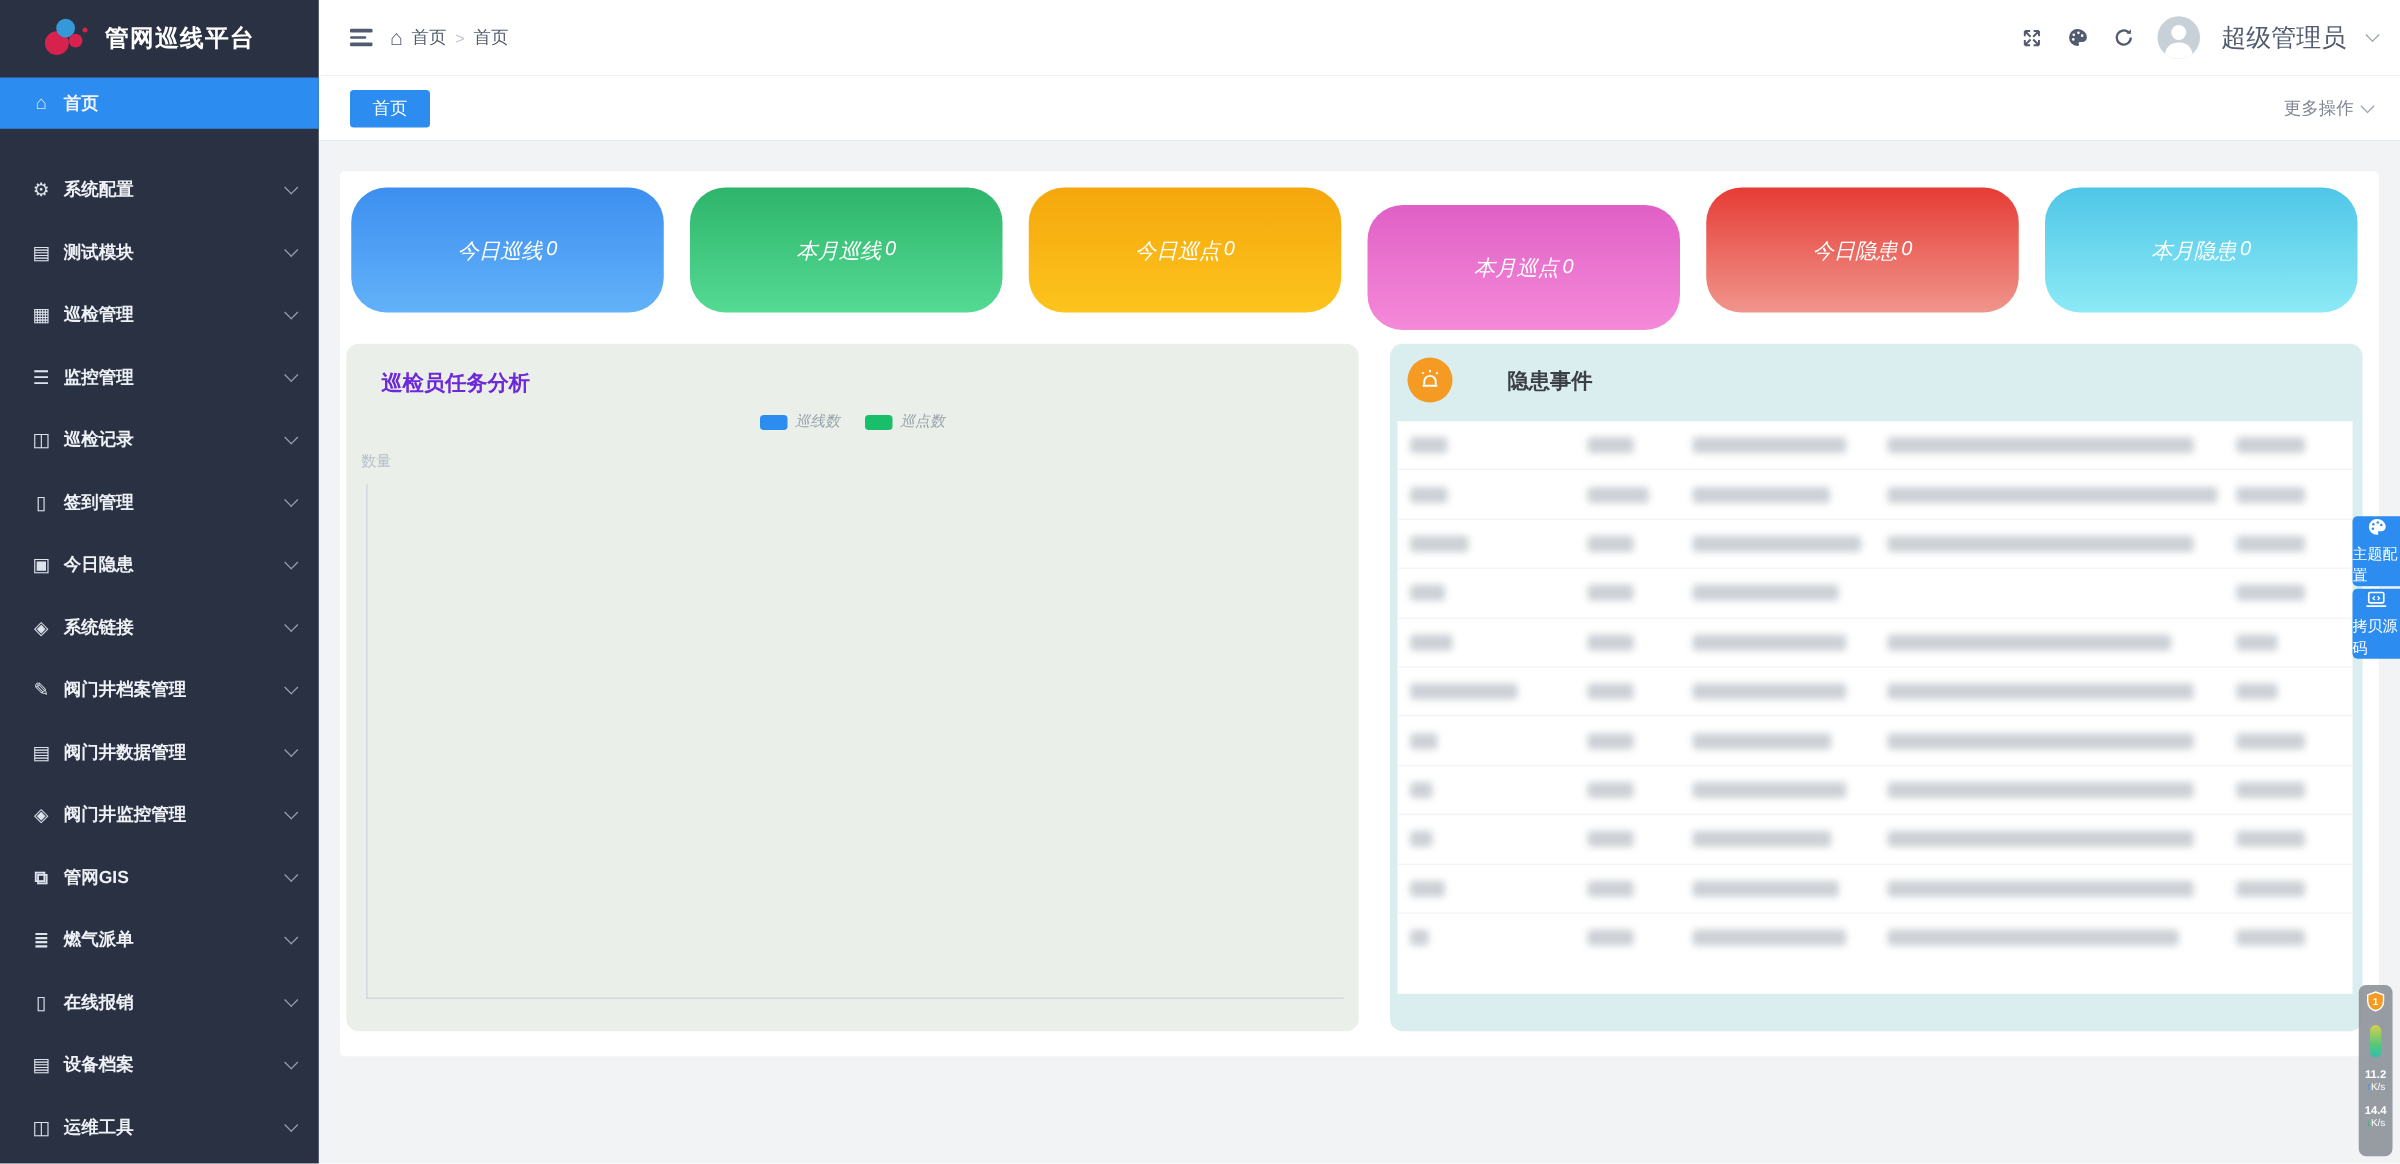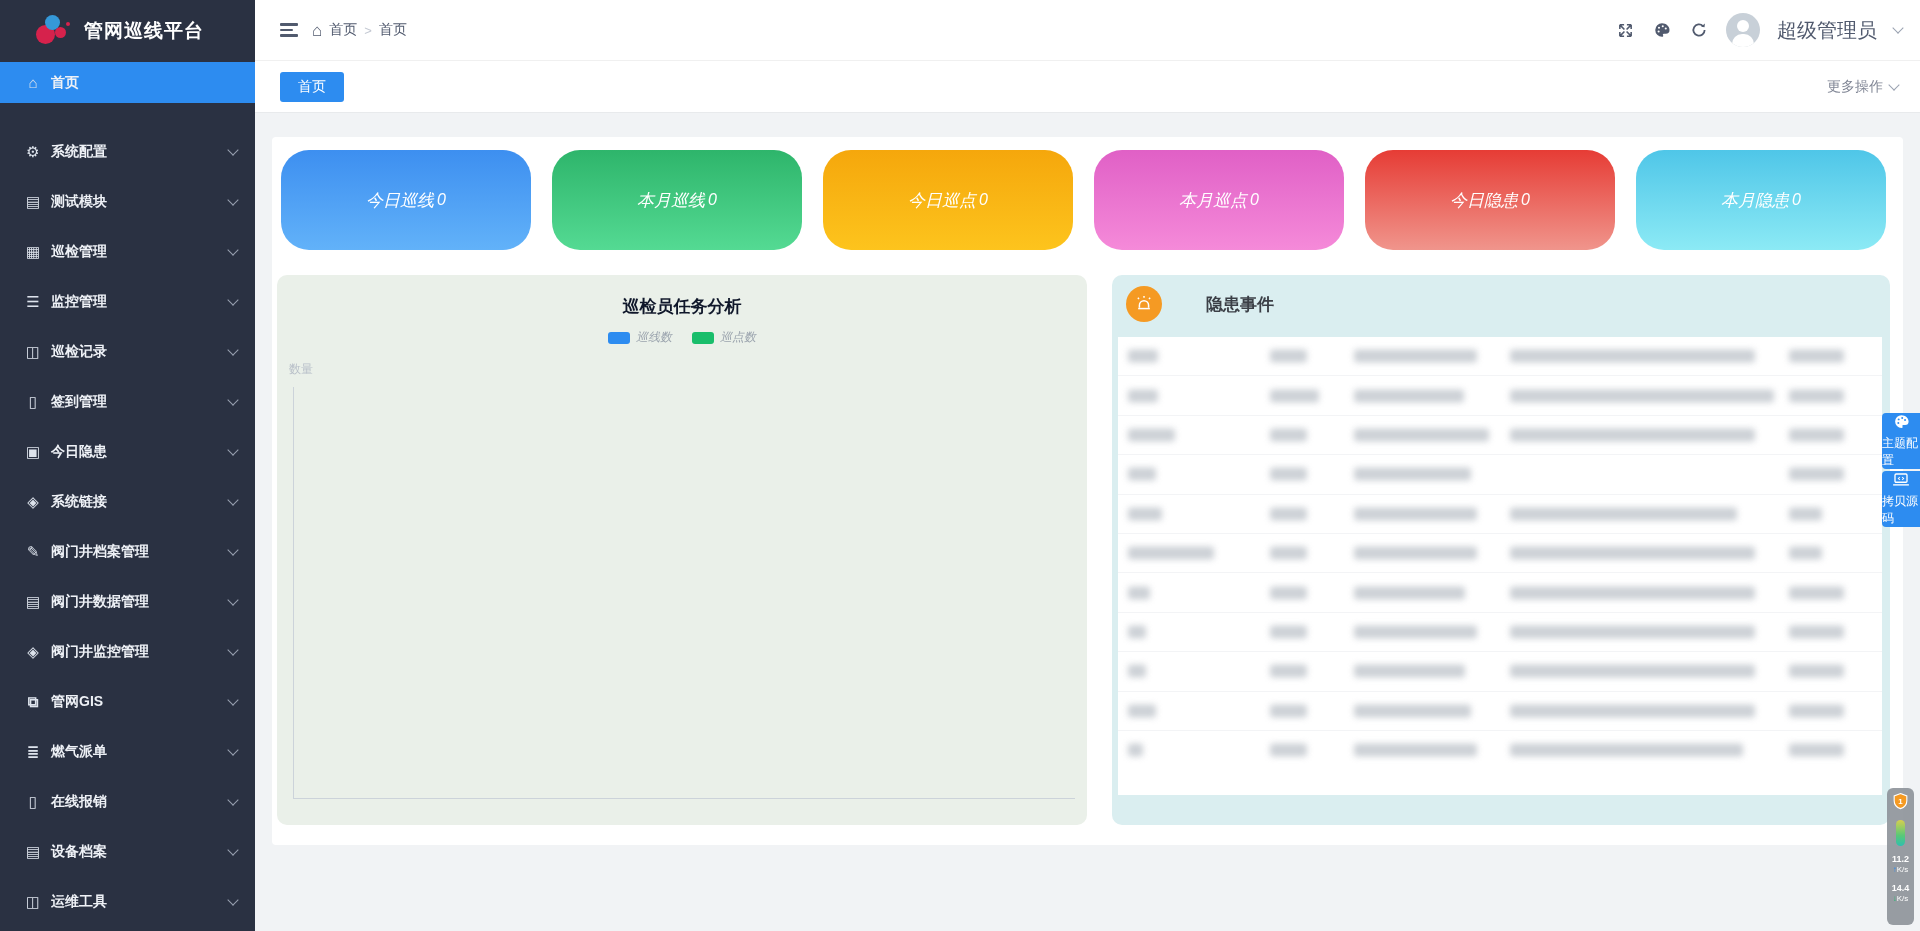--- a/index.html
+++ b/index.html
@@ -58,21 +58,21 @@
   .content{position:absolute;left:272px;top:137px;width:1631px;height:708px;background:#fff;border-radius:4px;}
   .cards{position:absolute;left:9px;top:13px;display:flex;gap:21px;}
   .stat-card{width:250px;height:100px;border-radius:28px;color:#fff;font-style:italic;
              display:flex;flex-direction:row;align-items:center;justify-content:center;gap:3px;}
   .sc-label{font-size:17px;}
   .sc-value{font-size:16px;}
 
   
   .chart-panel{position:absolute;left:5px;top:138px;width:810px;height:550px;background:#eaf0e9;
                border-radius:10px;}
-  .ch-title{margin-top:20px;text-align:center;font-size:17px;font-weight:bold;color:#0f172a;}
+  .ch-title{margin-top:20px;font-size:17px;font-weight:bold;color:#6d28d9;padding-left:28px;}
   .ch-legend{margin-top:11px;display:flex;justify-content:center;gap:20px;align-items:center;}
   .lg-item{display:flex;align-items:center;gap:6px;font-size:12px;color:#9aa3ad;font-style:italic;}
   .lg-swatch{width:22px;height:12px;border-radius:3px;}
   .ch-ylabel{position:absolute;left:12px;top:86px;font-size:12px;color:#b9c0c9;}
   .ch-plot{position:absolute;left:16px;right:12px;top:112px;bottom:26px;
            border-left:1px solid #ccd3da;border-bottom:1px solid #ccd3da;}
 
   
   .hazard-panel{position:absolute;left:840px;top:138px;width:778px;height:550px;background:#daeef0;
                 border-radius:10px;}
@@ -267,21 +267,21 @@
           <div class="sc-value">0</div>
         </div>
         <div class="stat-card" style="background: linear-gradient(rgb(46, 181, 107), rgb(84, 218, 147));">
           <div class="sc-label">本月巡线</div>
           <div class="sc-value">0</div>
         </div>
         <div class="stat-card" style="background: linear-gradient(rgb(245, 167, 12), rgb(253, 196, 29));">
           <div class="sc-label">今日巡点</div>
           <div class="sc-value">0</div>
         </div>
-        <div class="stat-card" style="background: linear-gradient(rgb(224, 96, 198), rgb(245, 138, 217));">
+        <div class="stat-card" style="background: linear-gradient(rgb(224, 96, 198), rgb(245, 138, 217)); margin-top: 14px;">
           <div class="sc-label">本月巡点</div>
           <div class="sc-value">0</div>
         </div>
         <div class="stat-card" style="background: linear-gradient(rgb(230, 60, 53), rgb(240, 149, 140));">
           <div class="sc-label">今日隐患</div>
           <div class="sc-value">0</div>
         </div>
         <div class="stat-card" style="background: linear-gradient(rgb(79, 198, 232), rgb(140, 234, 245));">
           <div class="sc-label">本月隐患</div>
           <div class="sc-value">0</div>

